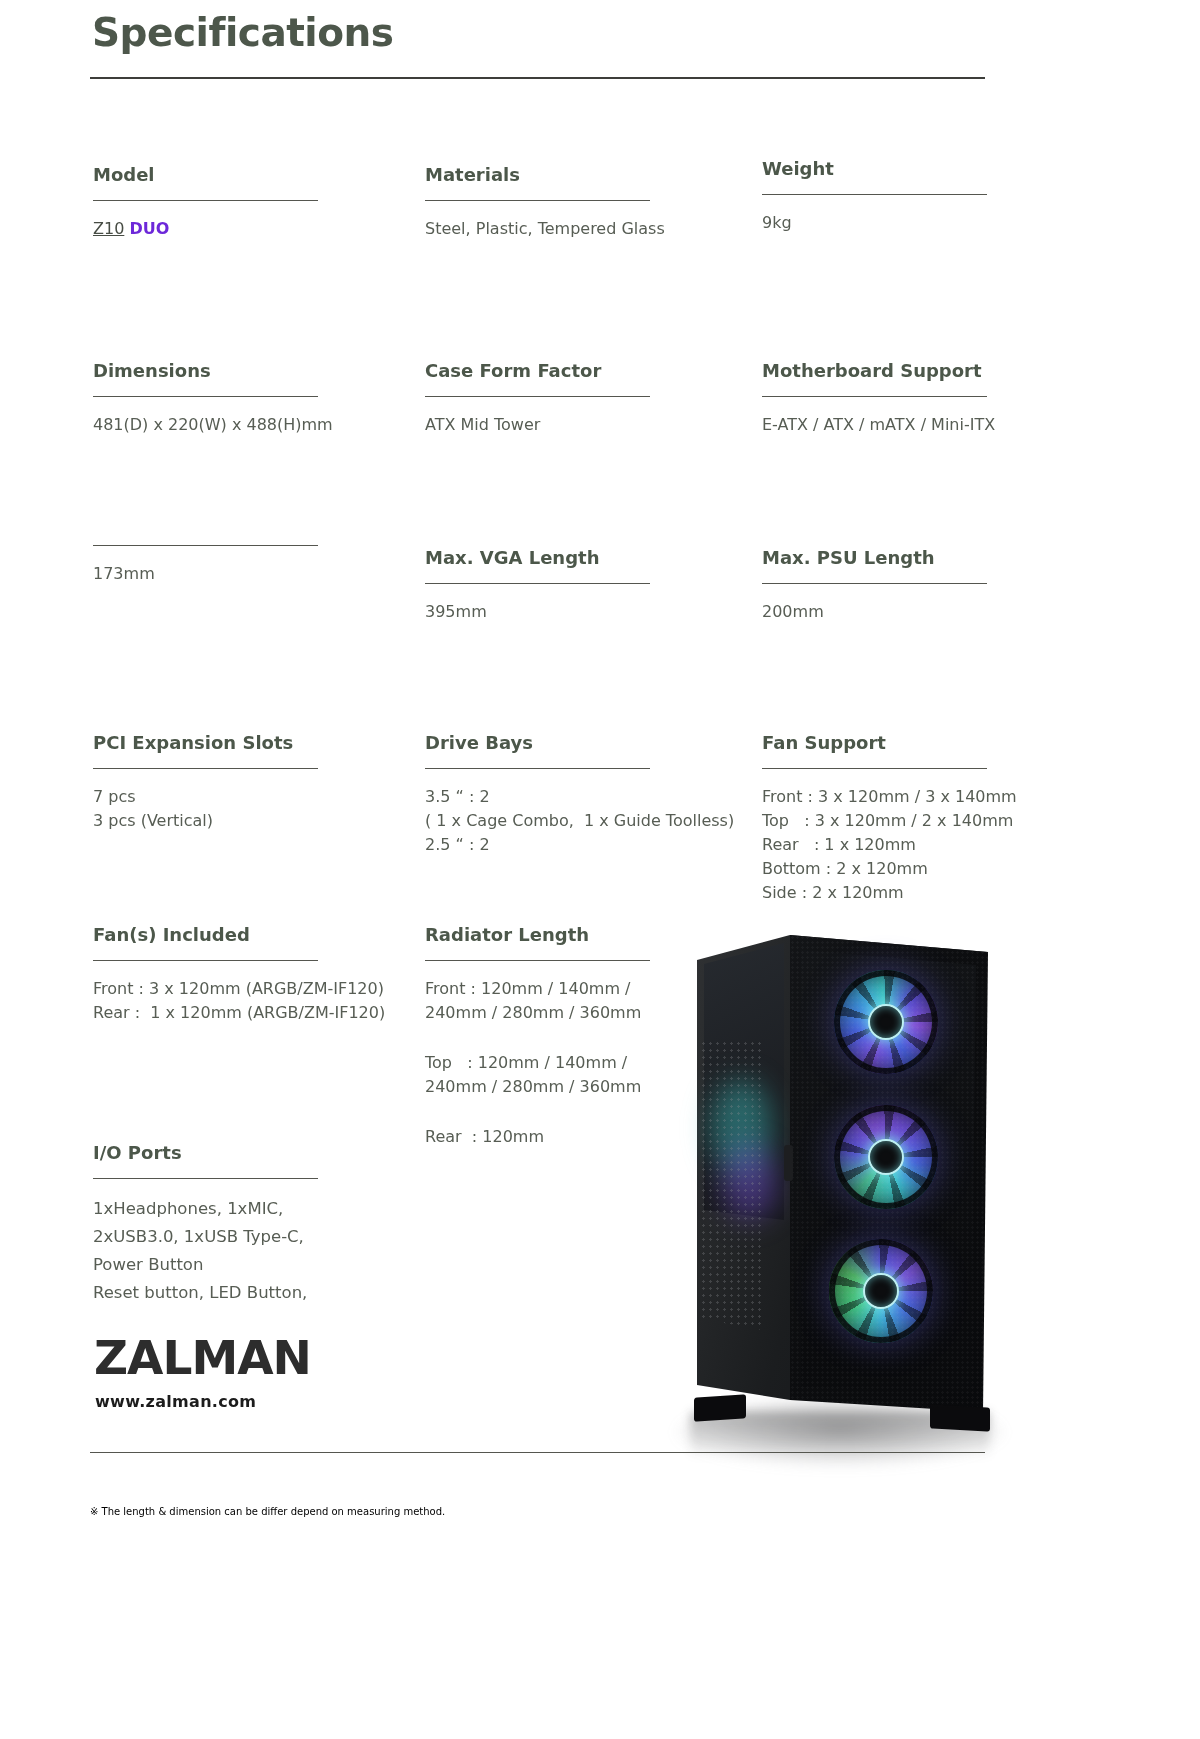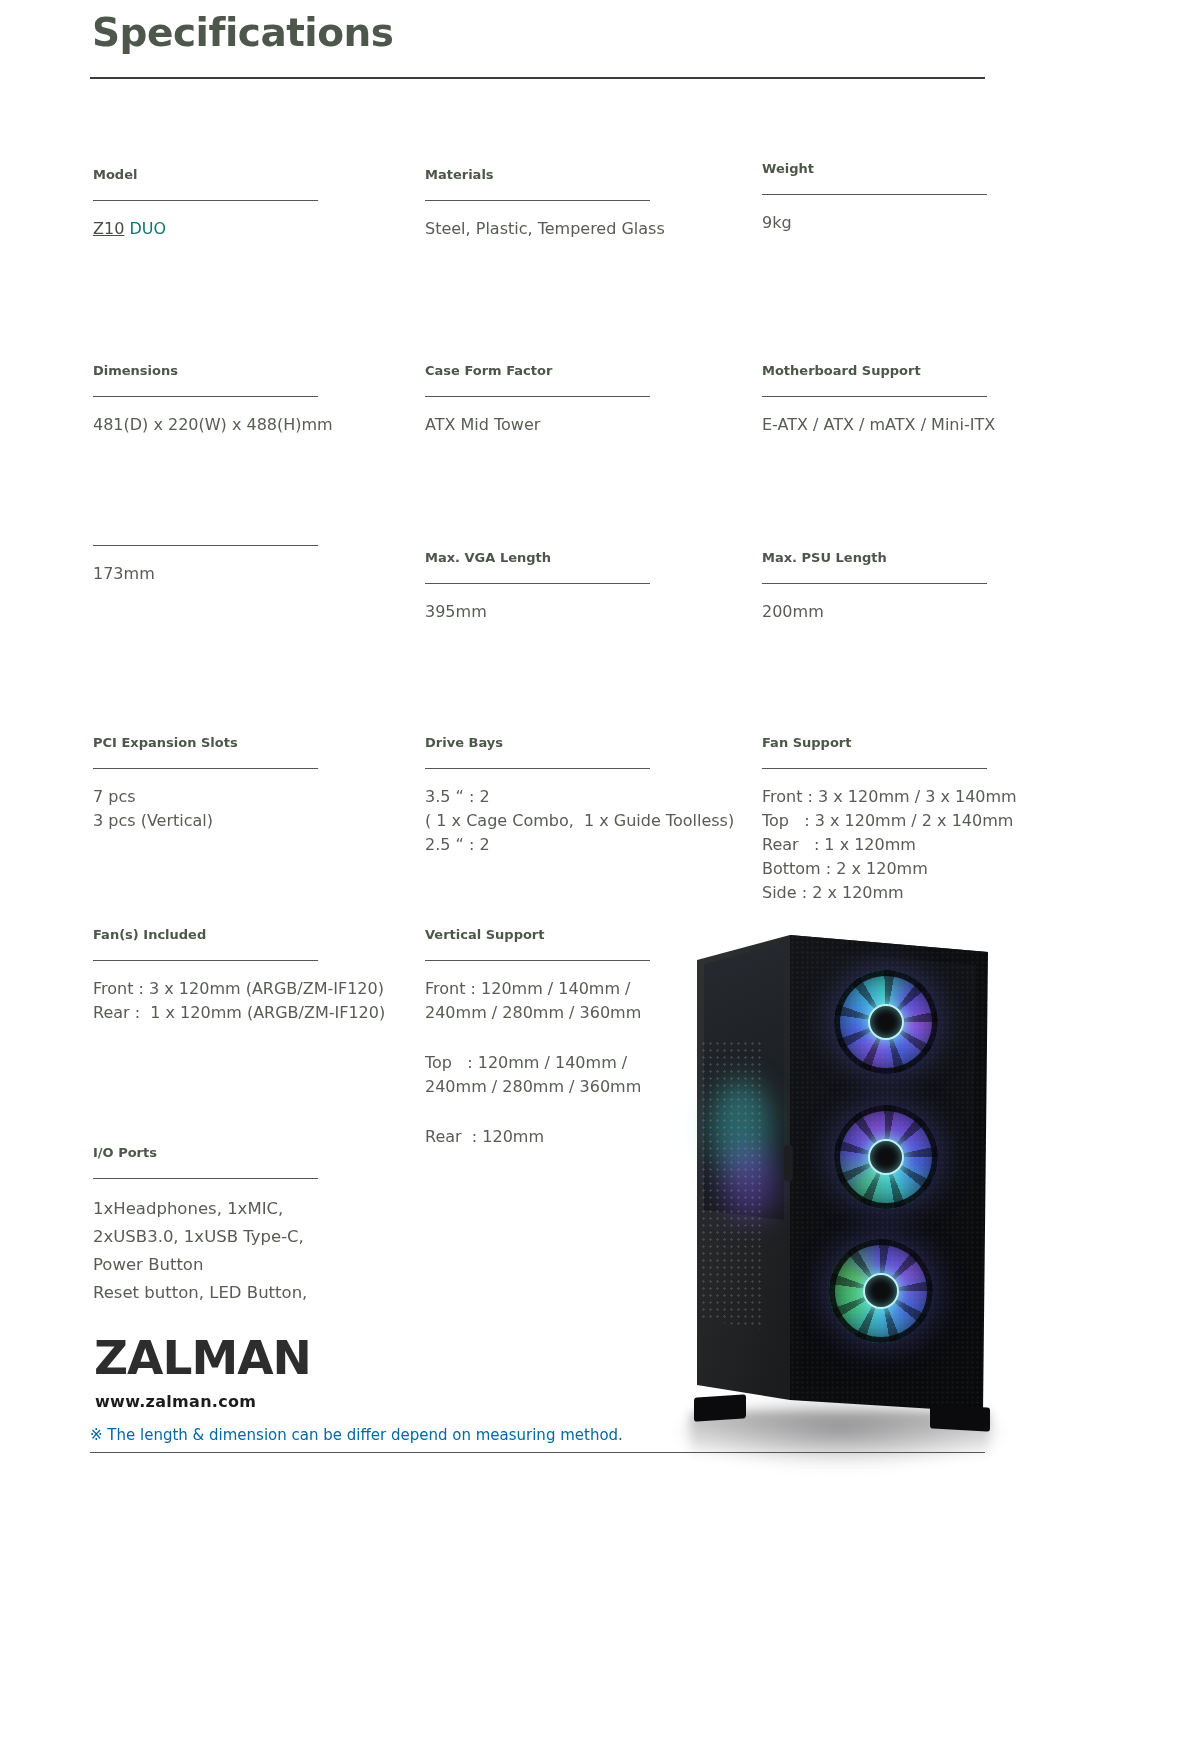--- a/index.html
+++ b/index.html
@@ -5,33 +5,33 @@
   html,body{margin:0;padding:0;background:#ffffff;}
   .page{position:relative;width:1200px;height:1739px;background:#ffffff;overflow:hidden;
         font-family:"DejaVu Sans","Liberation Sans",sans-serif;}
 
   
   .title{position:absolute;left:92px;top:10px;font-size:39px;font-weight:bold;color:#4d574b;letter-spacing:-0.5px;}
   .title-rule{position:absolute;left:90px;top:77px;width:895px;height:2px;background:#3d3e3a;}
 
   
   .section{position:absolute;width:330px;}
-  .sec-h{font-size:13px;font-weight:bold;color:#4c574a;margin:0 0 12px 0;line-height:26px;}
+  .sec-h{font-size:18px;font-weight:bold;color:#4c574a;margin:0 0 12px 0;line-height:26px;}
   .sec-rule{width:225px;height:1px;background:#55564f;margin:0 0 16px 0;}
   .sec-line{font-size:16px;line-height:24px;color:#575d54;white-space:pre-wrap;}
   .io .sec-line{line-height:28px;font-size:16.5px;}
   .gap-top{margin-top:26px;}
   .v-dark{color:#474c44;text-decoration:underline;}
-  .v-light{color:#0f766e;}
+  .v-light{color:#6d28d9;font-weight:bold;}
 
   
   .brand{position:absolute;left:94px;top:1334px;font-size:47px;font-weight:bold;color:#2d2d2d;letter-spacing:-1px;line-height:1;}
   .website{position:absolute;left:95px;top:1392px;font-size:16px;font-weight:bold;color:#1c1c1c;letter-spacing:0.3px;}
   .bottom-rule{position:absolute;left:90px;top:1452px;width:895px;height:1px;background:#55564f;}
-  .footnote{position:absolute;left:90px;top:1426px;font-size:15px;color:#0369a1;}
+  .footnote{position:absolute;left:90px;top:1506px;font-size:10px;color:#000000;}
 
   
   .case{position:absolute;left:680px;top:920px;width:322px;height:560px;}
   .case *{position:absolute;}
   .c-shadow{left:-5px;top:478px;width:330px;height:70px;border-radius:50%;
     background:radial-gradient(ellipse at 50% 45%, rgba(55,55,58,.38), rgba(120,120,124,.14) 55%, transparent 75%);
     filter:blur(6px);}
   .c-reflect{left:10px;top:492px;width:300px;height:46px;
     background:linear-gradient(rgba(25,26,28,.28), rgba(25,26,28,0));filter:blur(5px);}
   .c-side{inset:0;clip-path:polygon(17px 40px,110px 15px,110px 480px,17px 465px);
@@ -157,21 +157,21 @@
   </div>
 
   <div class="section" style="left:93px;top:922px">
     <div class="sec-h">Fan(s) Included</div>
     <div class="sec-rule"></div>
     <div class="sec-line">Front : 3 x 120mm (ARGB/ZM-IF120)</div>
     <div class="sec-line">Rear :  1 x 120mm (ARGB/ZM-IF120)</div>
   </div>
 
   <div class="section" style="left:425px;top:922px">
-    <div class="sec-h">Vertical Support</div>
+    <div class="sec-h">Radiator Length</div>
     <div class="sec-rule"></div>
     <div class="sec-line">Front : 120mm / 140mm /</div>
     <div class="sec-line">240mm / 280mm / 360mm</div>
     <div class="sec-line gap-top">Top   : 120mm / 140mm /</div>
     <div class="sec-line">240mm / 280mm / 360mm</div>
     <div class="sec-line gap-top">Rear  : 120mm</div>
   </div>
 
   <div class="section io" style="left:93px;top:1140px">
     <div class="sec-h">I/O Ports</div>

